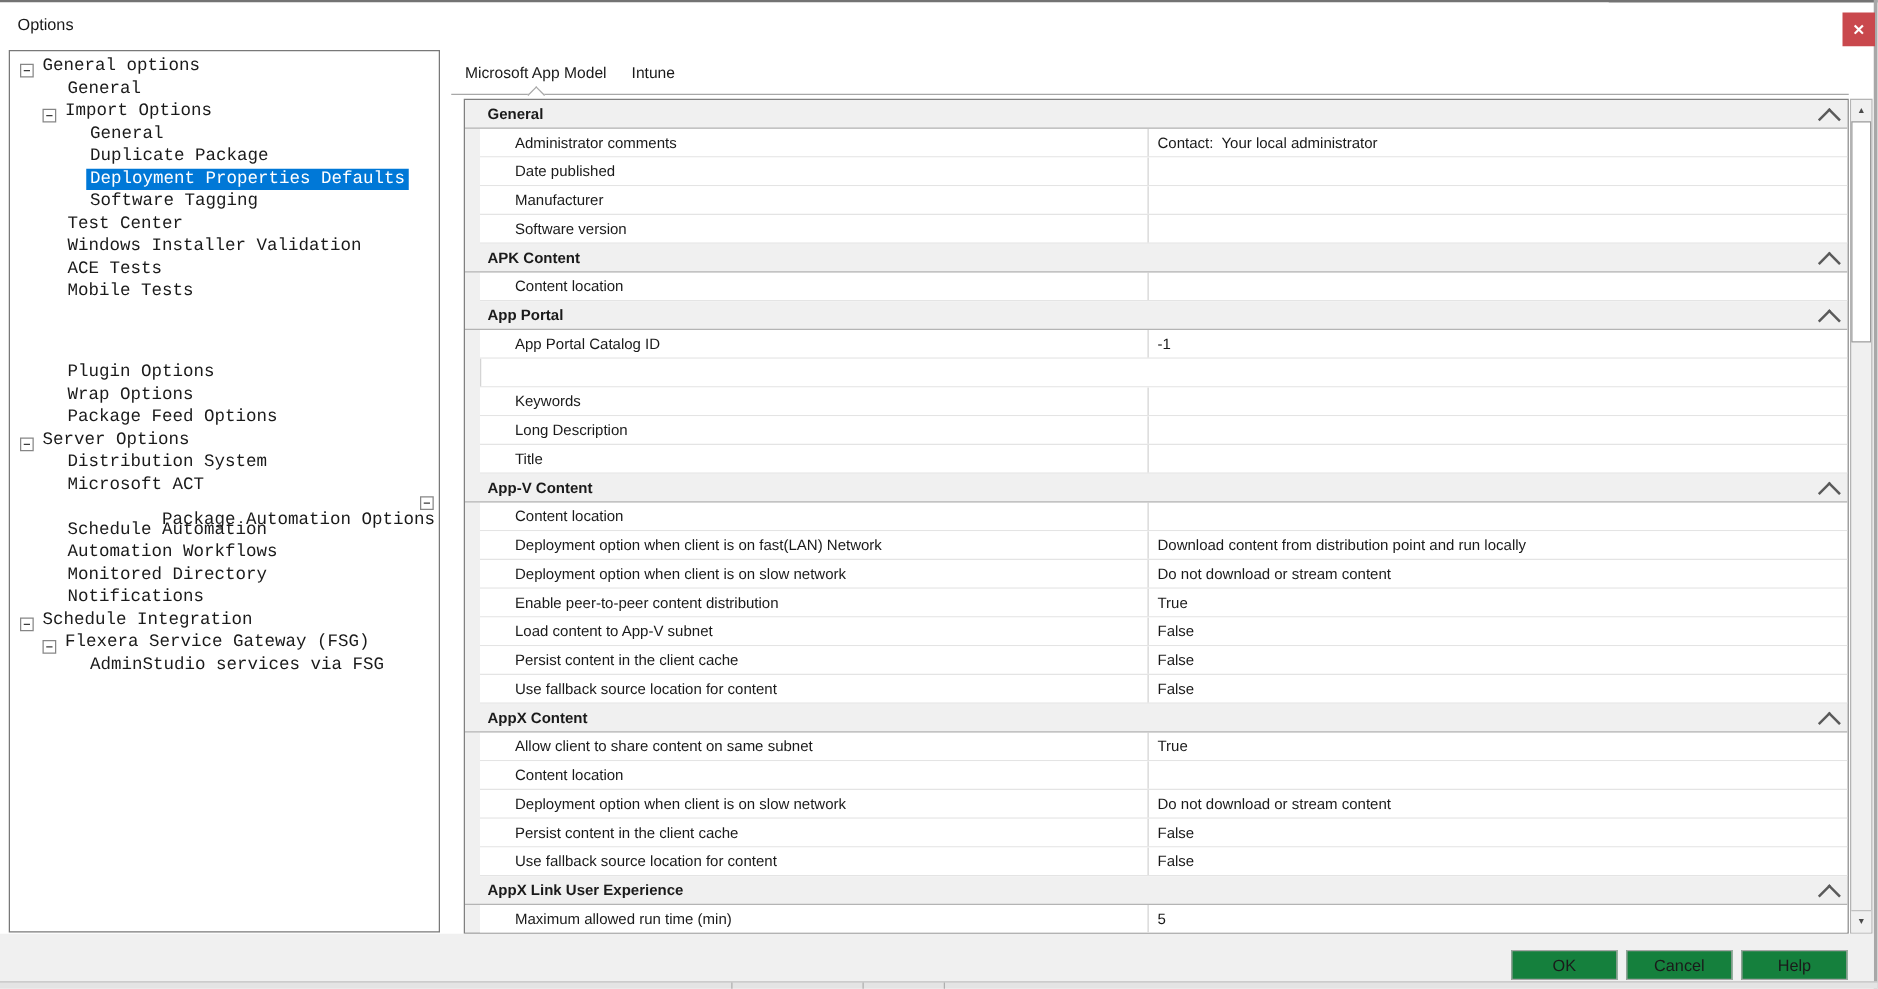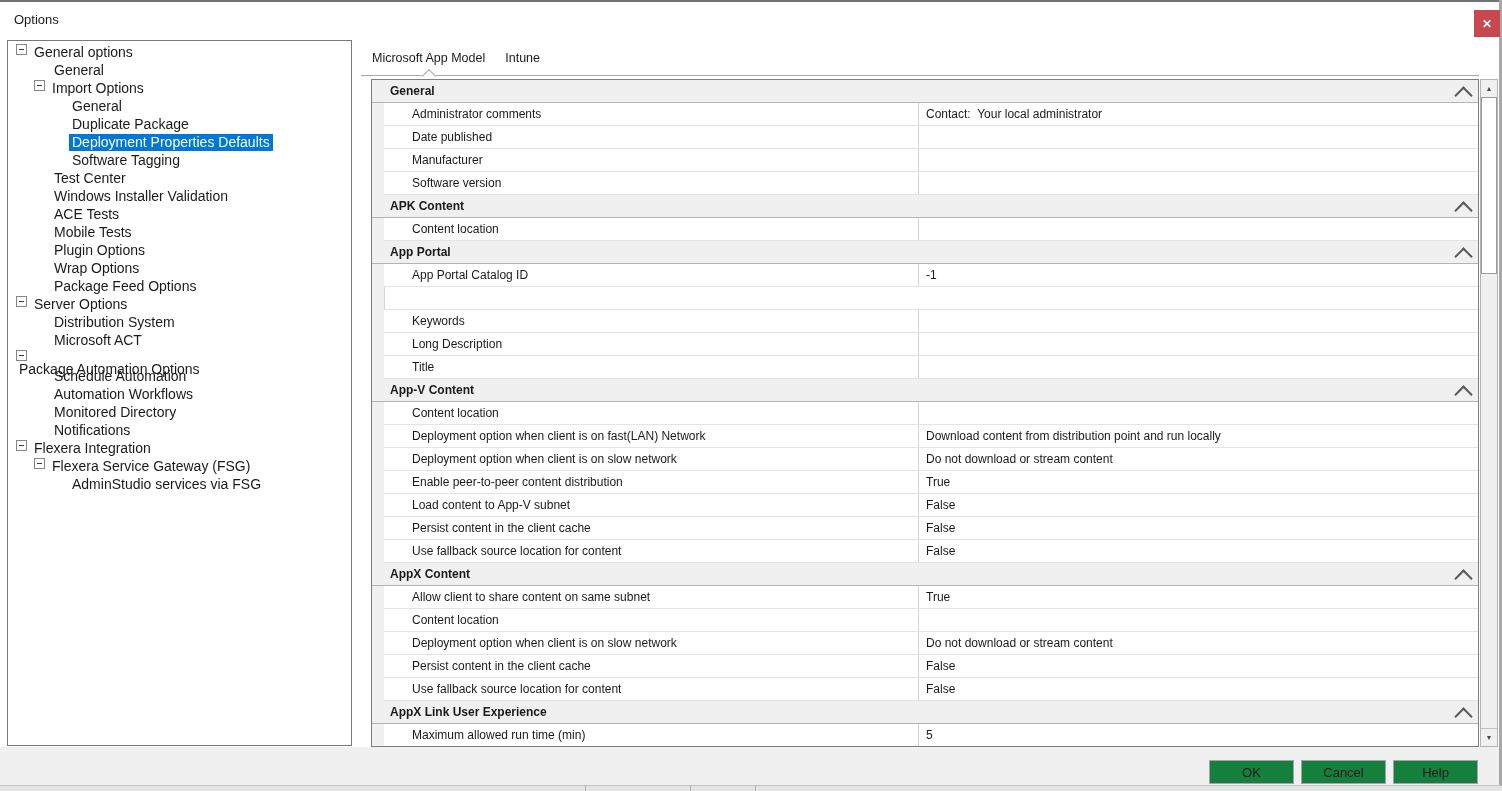--- a/index.html
+++ b/index.html
@@ -26,21 +26,21 @@
     display:flex;align-items:center;justify-content:center;
     color:#fff;font-size:12px;font-weight:bold;cursor:default;
   }
 
   
   .tree-panel{
     position:absolute;left:7px;top:40px;width:345px;height:706px;
     border:1px solid #787878;background:#fff;box-sizing:border-box;
     padding-top:3px;overflow:hidden;
   }
-  .tree-item{height:18px;display:flex;align-items:flex-start;white-space:nowrap;font-size:14px;}
+  .tree-item{height:18px;display:flex;align-items:flex-end;white-space:nowrap;font-size:14px;font-family:Liberation Mono, monospace;}
   .expander{
     width:9px;height:9px;border:1px solid #868686;background:#fff;
     position:relative;margin-right:4px;flex:none;box-sizing:content-box;
   }
   .expander::after{content:"";position:absolute;left:2px;right:2px;top:4px;height:1px;background:#3c3c3c;}
   .tree-label{padding:0 3px;line-height:17px;}
   .tree-item.selected .tree-label{background:var(--selection,#0078d7);color:#fff;}
 
   
   .tab-bar{
@@ -145,21 +145,21 @@
     </div>
     <div class="tree-item" style="padding-left: 43px;">
       <span class="tree-label">Windows Installer Validation</span>
     </div>
     <div class="tree-item" style="padding-left: 43px;">
       <span class="tree-label">ACE Tests</span>
     </div>
     <div class="tree-item" style="padding-left: 43px;">
       <span class="tree-label">Mobile Tests</span>
     </div>
-    <div class="tree-item" style="padding-left: 43px;">
+    <div class="tree-item" style="padding-left: 43px; margin-top: 47px;">
       <span class="tree-label">Plugin Options</span>
     </div>
     <div class="tree-item" style="padding-left: 43px;">
       <span class="tree-label">Wrap Options</span>
     </div>
     <div class="tree-item" style="padding-left: 43px;">
       <span class="tree-label">Package Feed Options</span>
     </div>
     <div class="tree-item" style="padding-left: 8px;">
       <span class="expander"></span>
@@ -182,21 +182,21 @@
       <span class="tree-label">Automation Workflows</span>
     </div>
     <div class="tree-item" style="padding-left: 43px;">
       <span class="tree-label">Monitored Directory</span>
     </div>
     <div class="tree-item" style="padding-left: 43px;">
       <span class="tree-label">Notifications</span>
     </div>
     <div class="tree-item" style="padding-left: 8px;">
       <span class="expander"></span>
-      <span class="tree-label">Flexera Integration</span>
+      <span class="tree-label">Schedule Integration</span>
     </div>
     <div class="tree-item" style="padding-left: 26px;">
       <span class="expander"></span>
       <span class="tree-label">Flexera Service Gateway (FSG)</span>
     </div>
     <div class="tree-item" style="padding-left: 61px;">
       <span class="tree-label">AdminStudio services via FSG</span>
     </div>
   </div>
 

